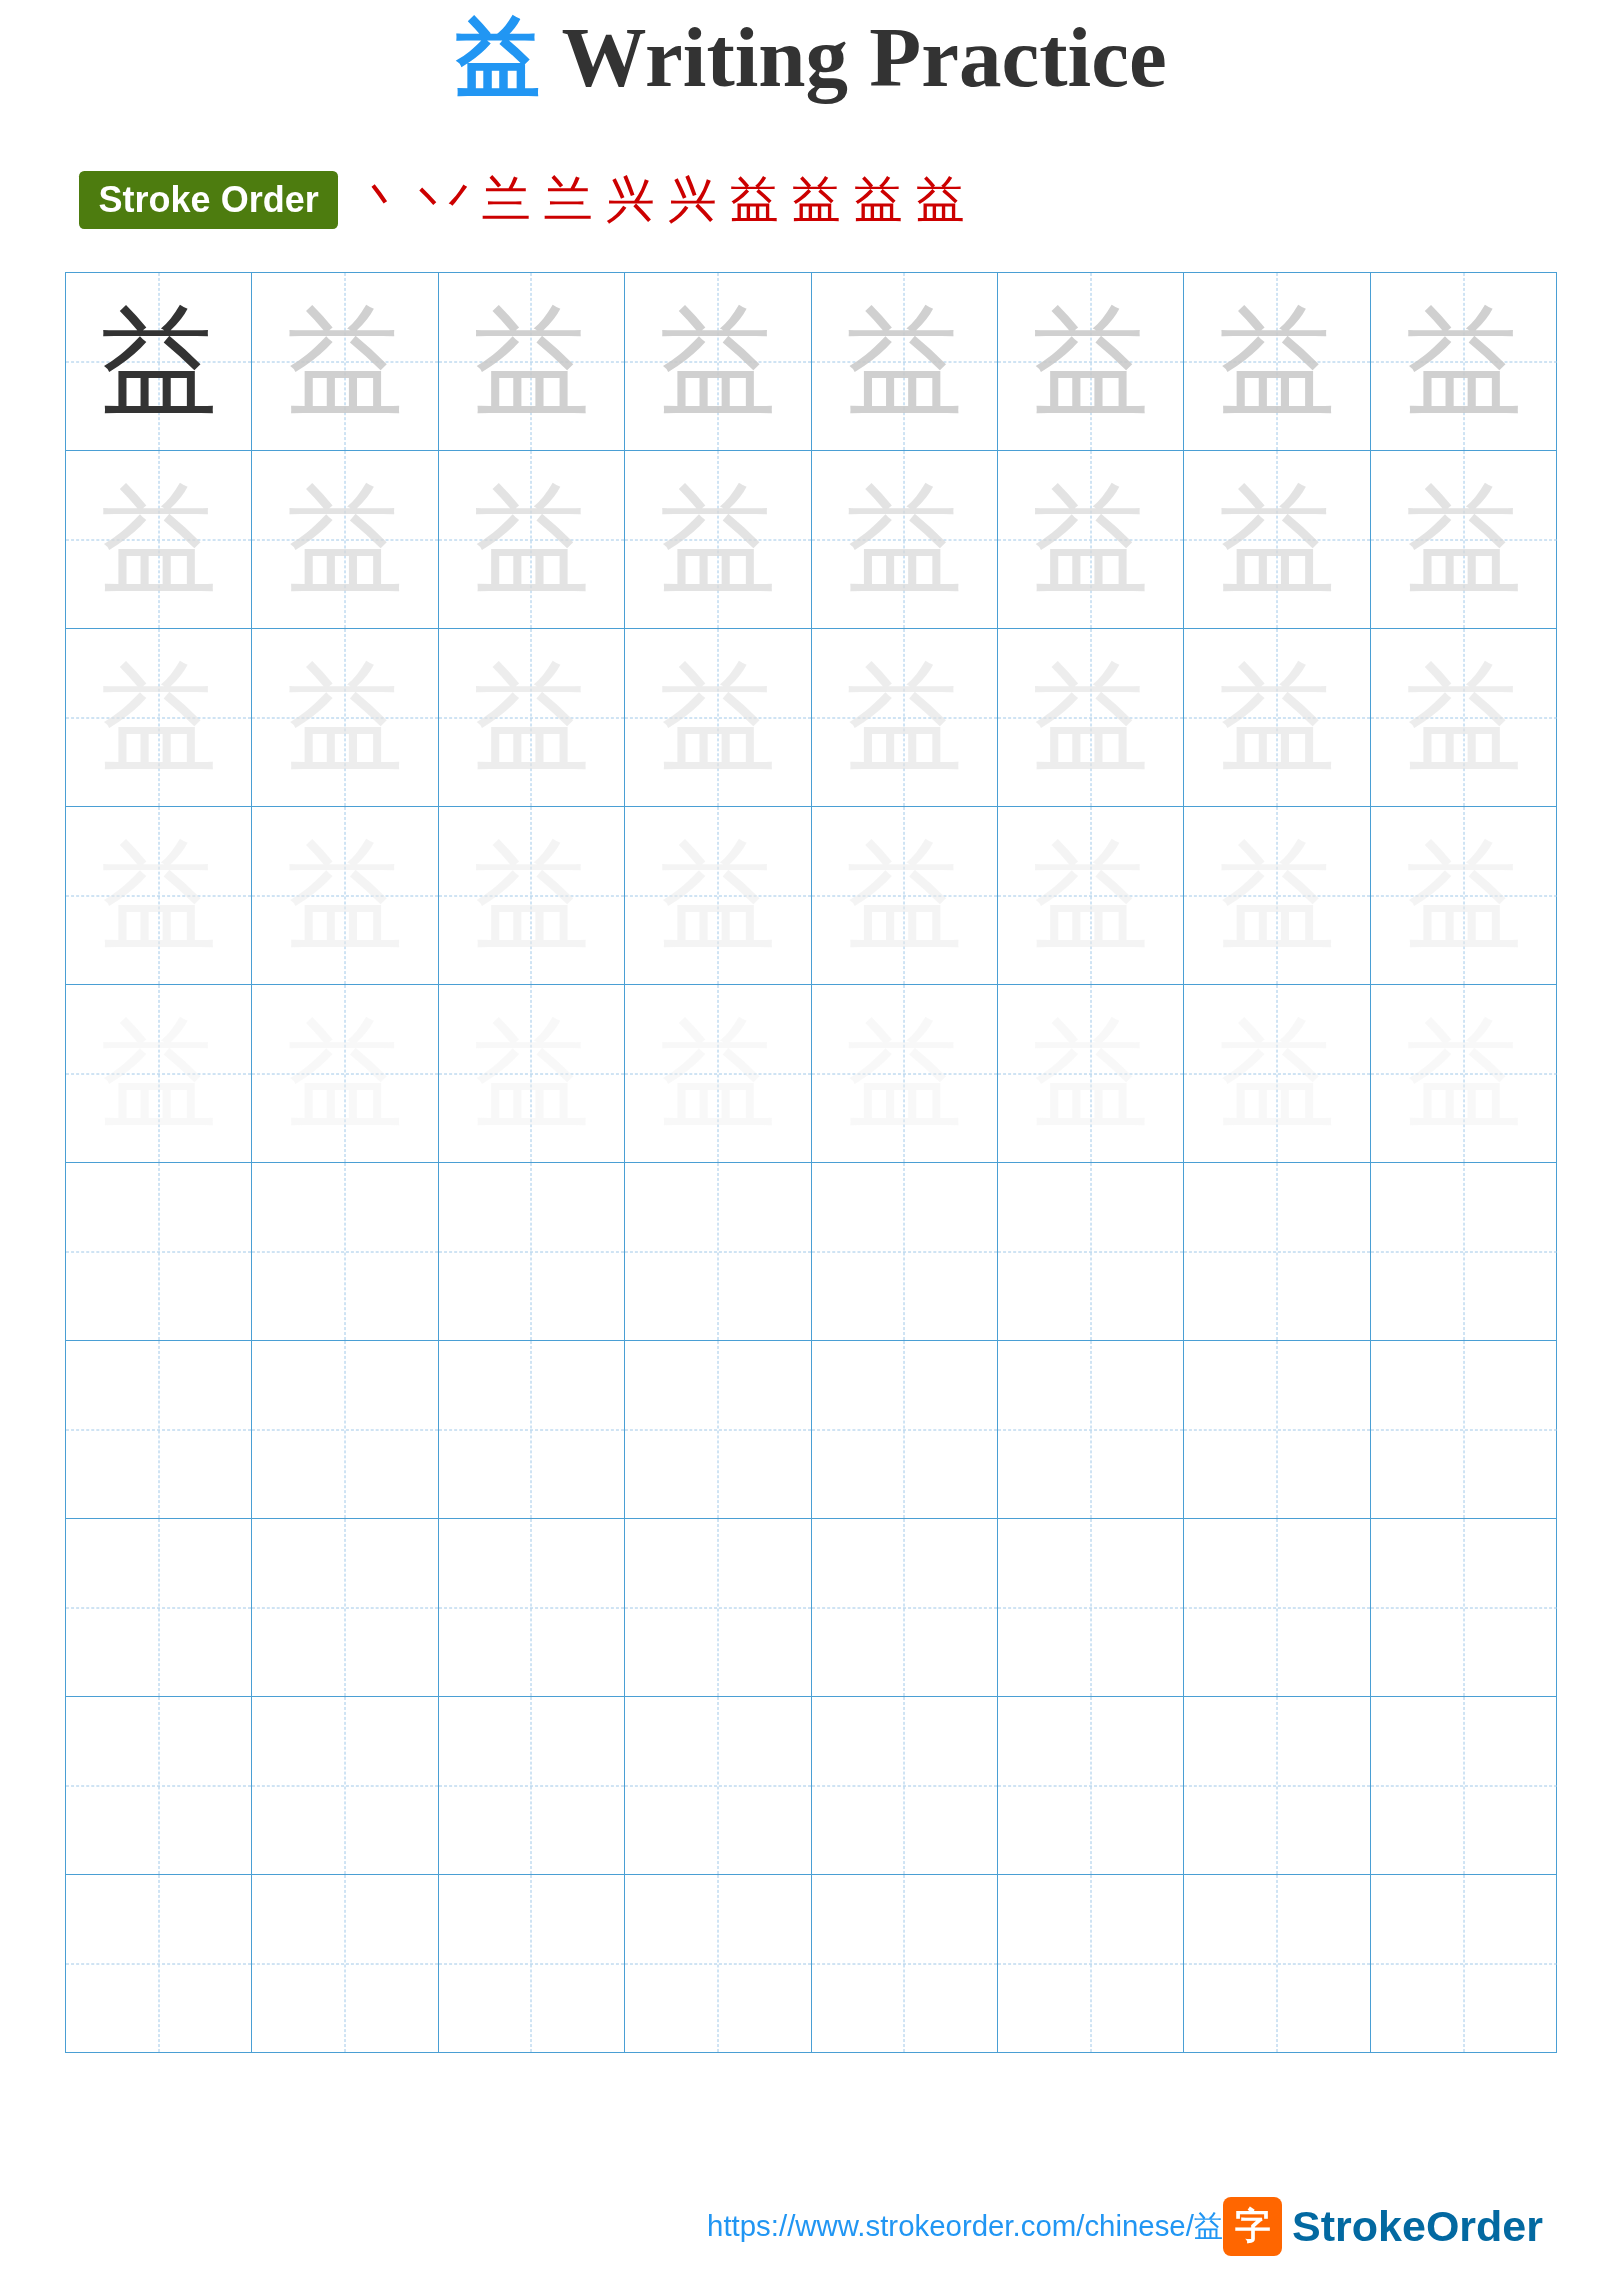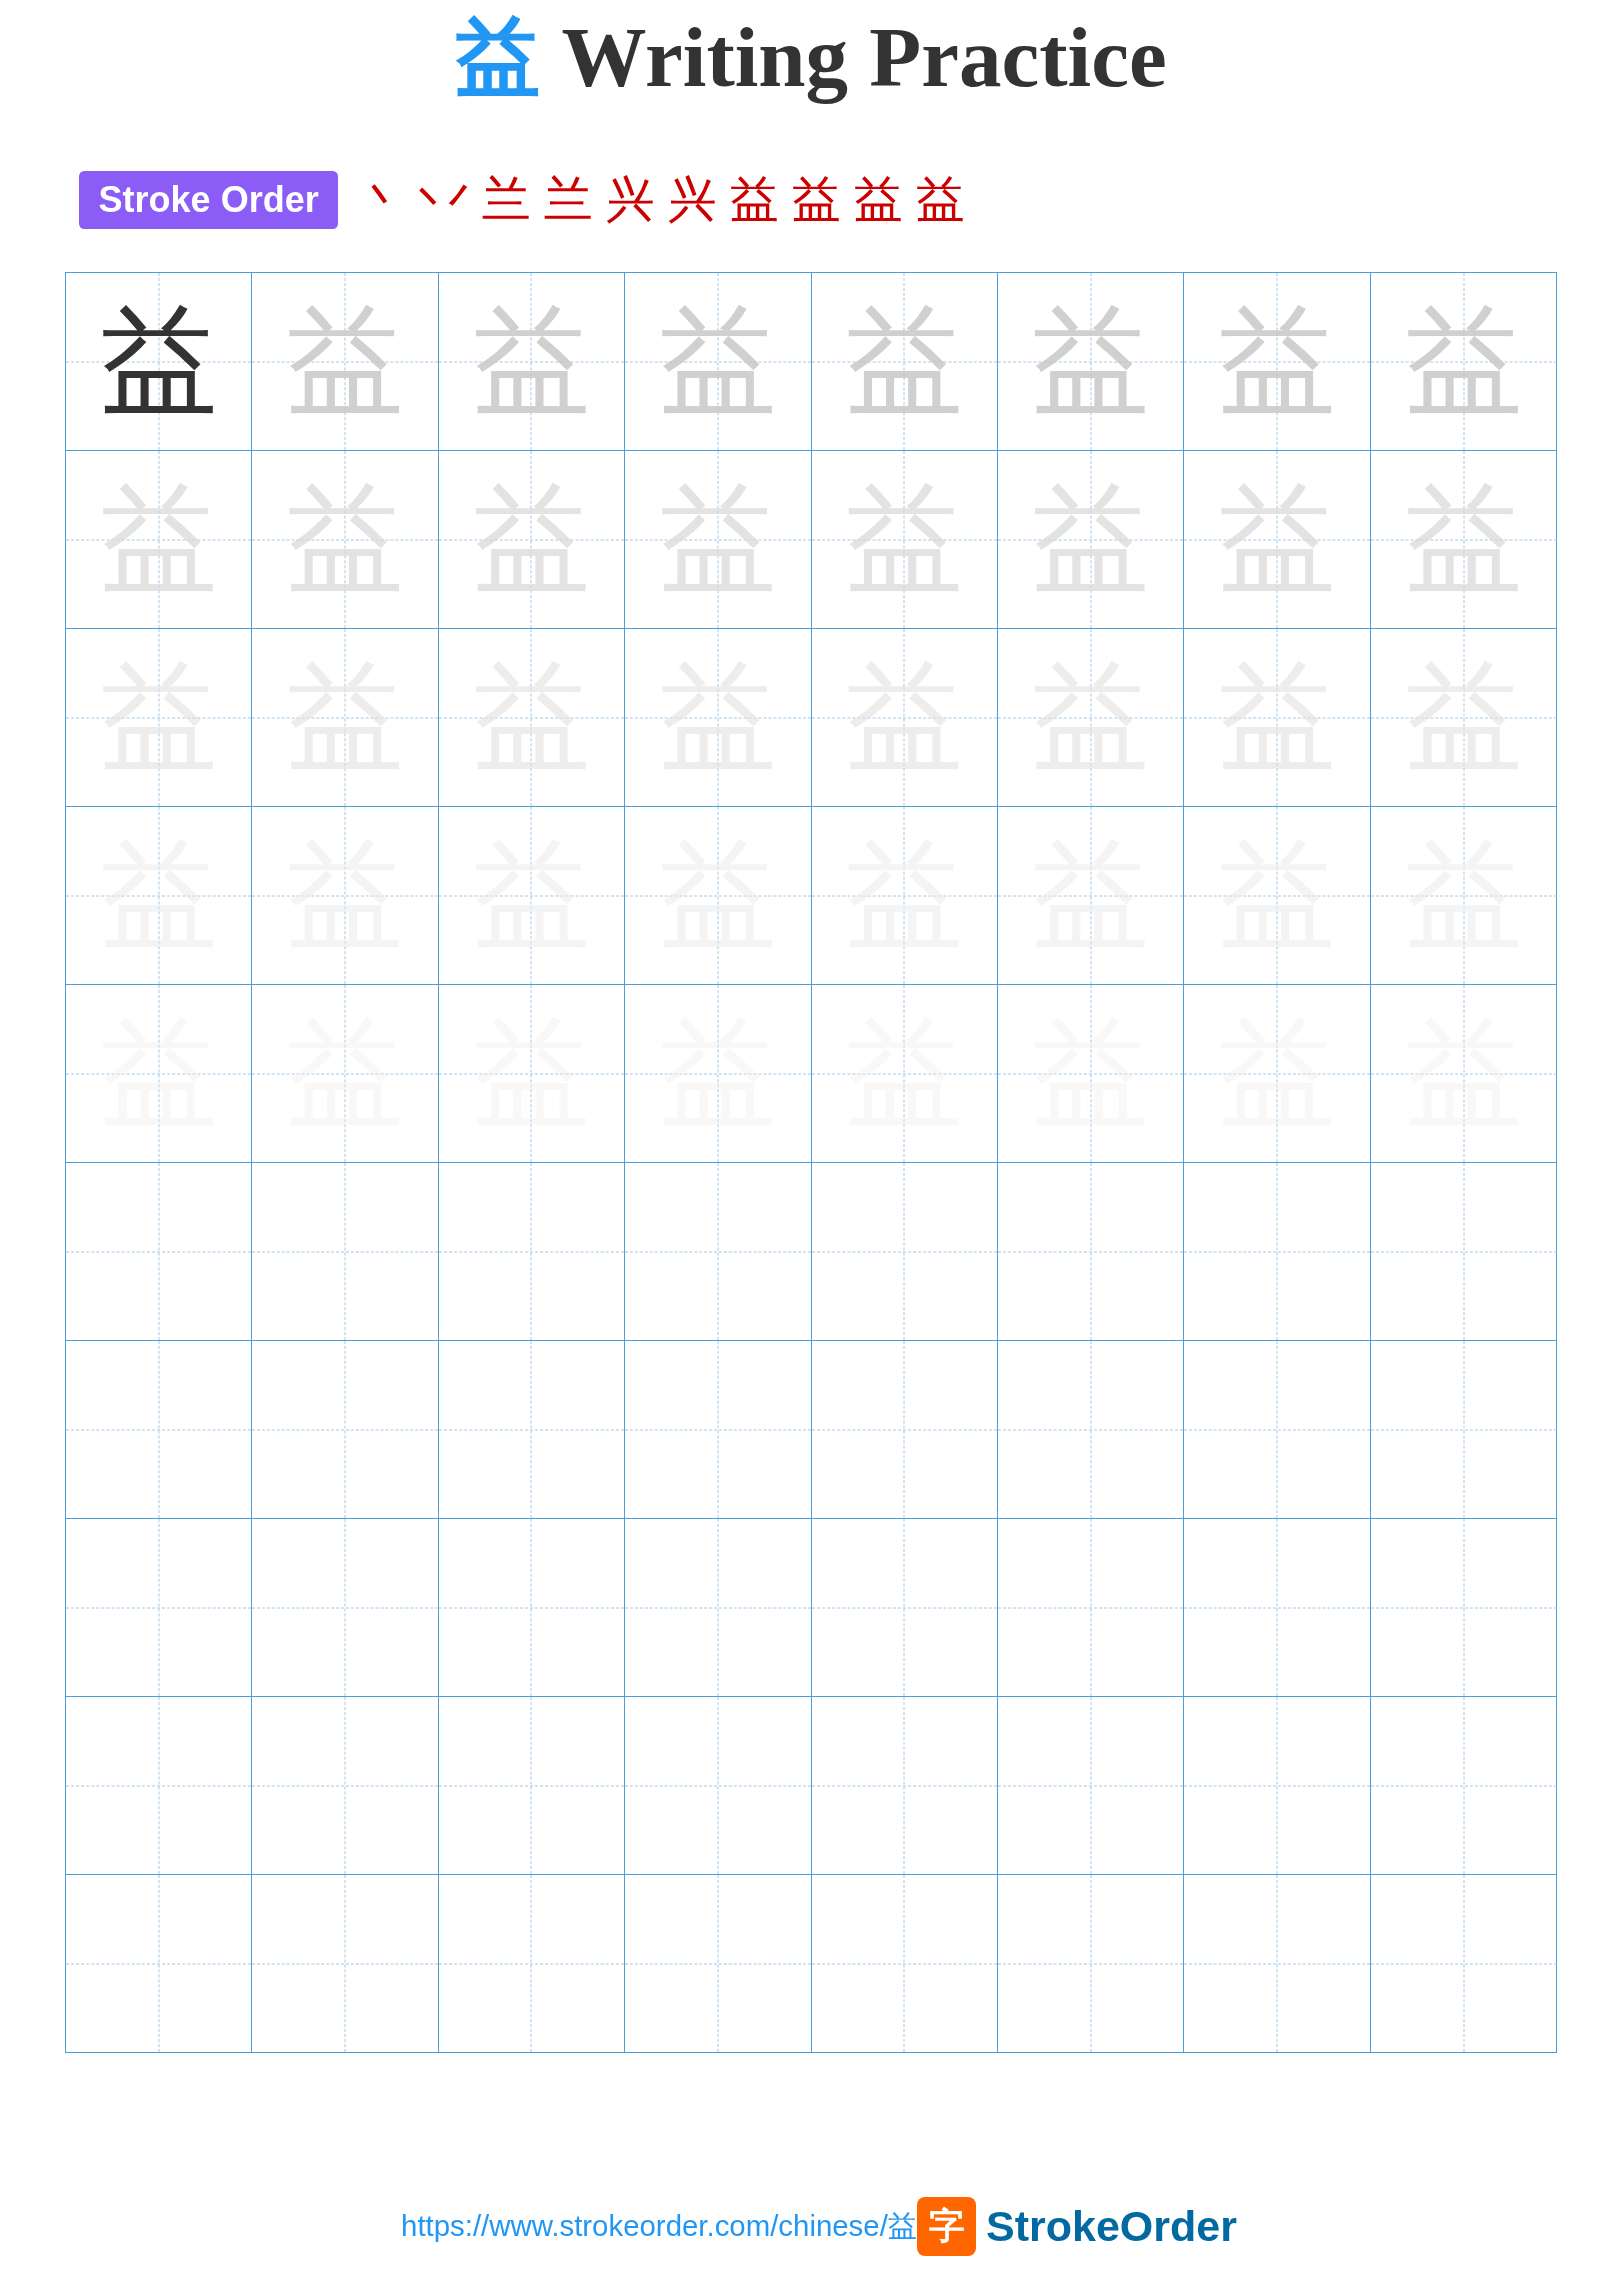--- a/index.html
+++ b/index.html
@@ -23,21 +23,21 @@
       color: #2196F3;
     }
 
     .stroke-order-row {
       display: flex;
       align-items: center;
       padding: 13px 79px 26px 79px;
       gap: 19.6px;
     }
     .stroke-order-badge {
-      background: #8b5cf6;
+      background: #4d7c0f;
       color: white;
       font-size: 36px;
       font-weight: bold;
       padding: 7.9px 19.6px;
       border-radius: 5.2px;
       font-family: Arial, sans-serif;
       white-space: nowrap;
     }
     .stroke-sequence {
       display: flex;
@@ -127,21 +127,21 @@
       
     }
 
     .footer {
       position: absolute;
       bottom: 39px;
       left: 16px;
       right: 0;
       display: flex;
       align-items: center;
-      justify-content: center;
+      justify-content: flex-end;
       padding: 0 79px;
     }
     .footer-url {
       color: #2196F3;
       font-size: 29.4px;
       font-family: Arial, sans-serif;
     }
     .footer-brand {
       display: flex;
       align-items: center;

